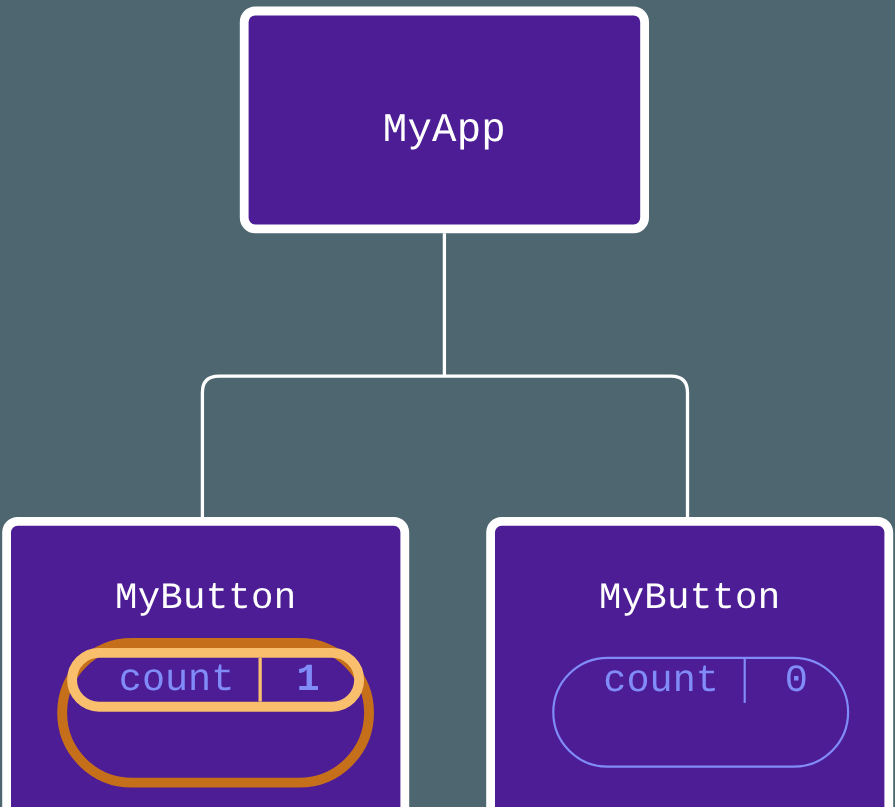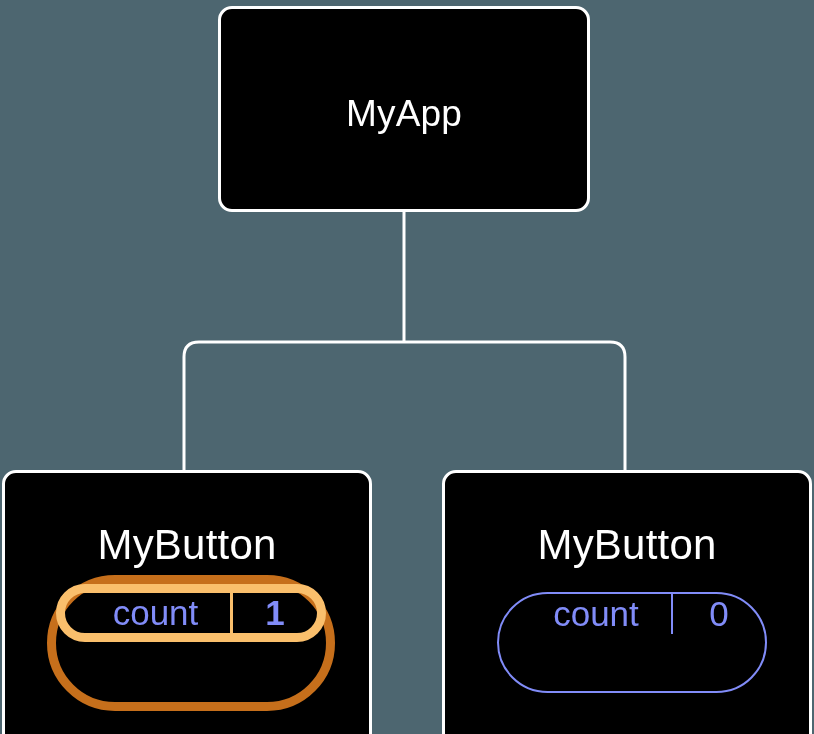--- a/index.html
+++ b/index.html
@@ -28,24 +28,25 @@
     width: 814px;
     height: 734px;
     pointer-events: none;
     z-index: 1;
   }
 
   
   .node {
     position: absolute;
     box-sizing: border-box;
-    background: #000000;
-    border: 3px solid #ffffff;
+    background: #4c1d95;
+    border: 8px solid #ffffff;
     border-radius: 14px;
     z-index: 2;
+    font-family: Liberation Mono, monospace;
   }
   .node-root {
     left: 218px;
     top: 6px;
     width: 372px;
     height: 206px;
   }
   .node-child {
     height: 290px; 
   }
@@ -67,21 +68,21 @@
     text-align: center;
     color: #ffffff;
     letter-spacing: 0.2px;
   }
   .node-root .node-title {
     top: 84px;
     font-size: 37px;
   }
   .node-child .node-title {
     top: 48px;
-    font-size: 42px;
+    font-size: 34px;
   }
 
   
   .pill {
     position: absolute;
     box-sizing: border-box;
     display: flex;
     align-items: flex-start;
   }
   .pill-key,

